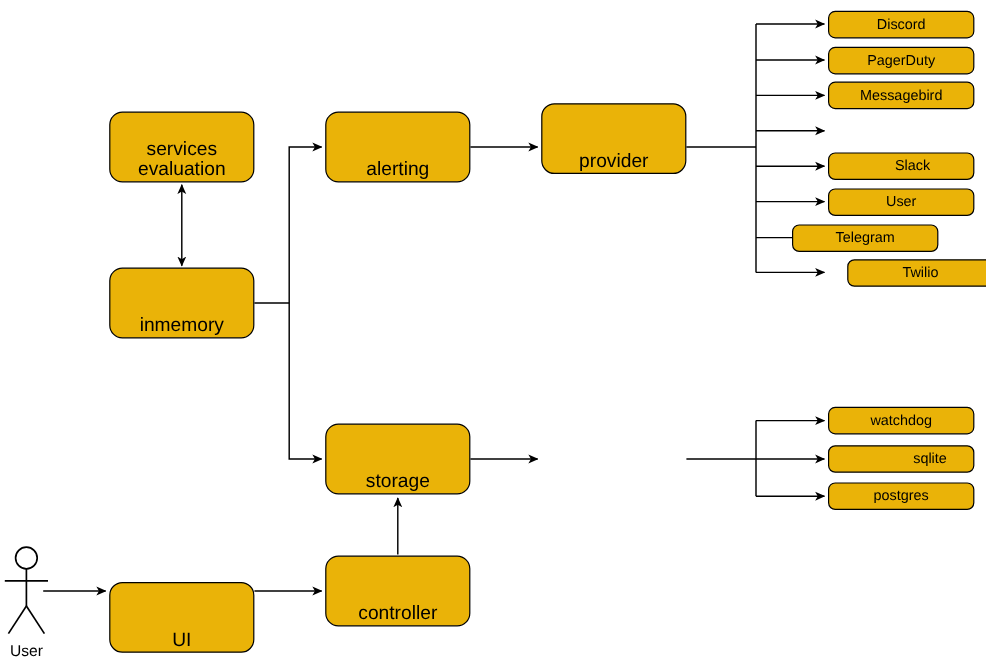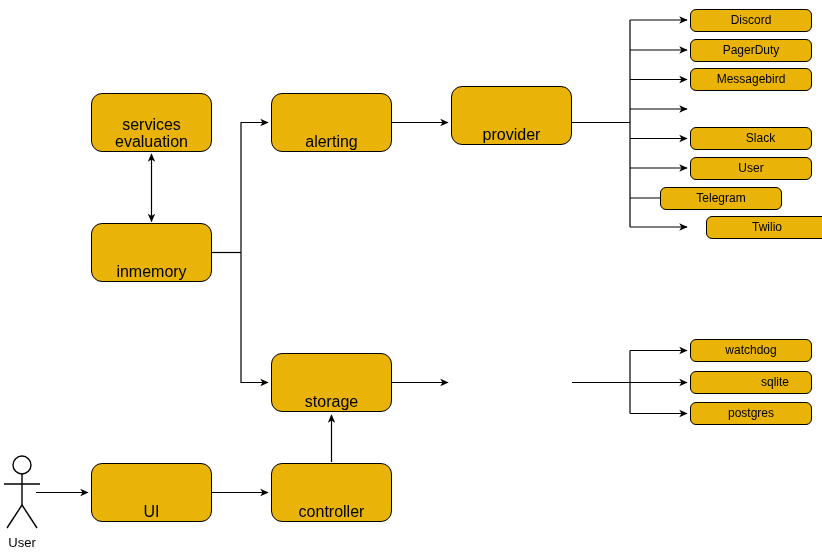--- a/index.html
+++ b/index.html
@@ -135,21 +135,21 @@
 
   <div class="node big" style="left:451px; top:86px;">
     <span>provider</span>
   </div>
 
   <div class="node big" style="left:271px; top:353px;">
     <span>storage</span>
   </div>
 
 
-  <div class="node big" style="left:91px;  top:463px;">
+  <div class="node big" style="left:91px;  top:485px;">
     <span>UI</span>
   </div>
 
   <div class="node big" style="left:271px; top:463px;">
     <span>controller</span>
   </div>
 
   <div class="node small" style="left:690px; top:9px;">
     <span>Discord</span>
   </div>

